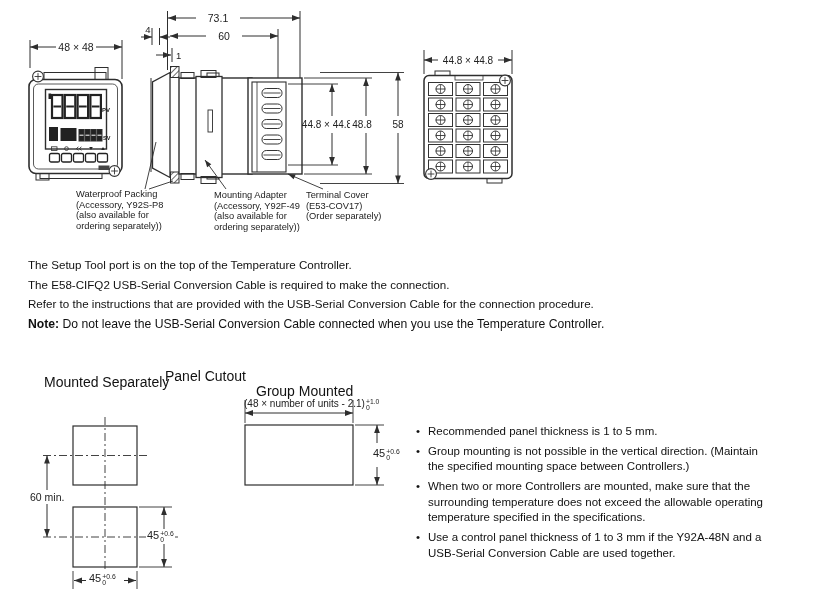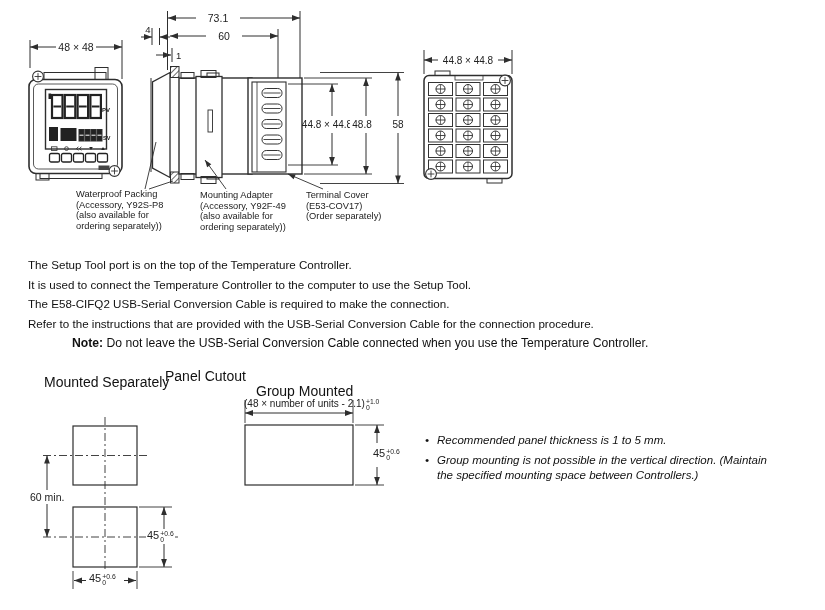--- a/index.html
+++ b/index.html
@@ -10,34 +10,34 @@
   }
   .abs { position: absolute; }
   svg { display:block; }
   svg text { font-family: "Liberation Sans", sans-serif; fill: #222; }
 
   .callout { font-size: 9.3px; line-height: 10.6px; white-space: pre-line; color:#222; }
 
   .para { left: 28px; top: 259px; width: 780px; }
   .para p { margin: 0 0 7.2px 0; font-size: 11.6px; line-height: 12.4px; color:#111; }
   .para p.note { font-size: 12.2px; }
-  .para .note-label { font-weight: bold; margin-left: 44px; }
+  .para .note-label { font-weight: bold; }
 
   .cutout-label { font-size: 14px; color:#111; white-space: nowrap; }
 
   .dim-overlay {
     position: absolute; background: #fff; color:#222; font-size: 11px;
     line-height: 12px; white-space: nowrap; padding: 0 1px; z-index: 3;
   }
   .dim-overlay.small { font-size: 10px; }
   .tol { display: inline-block; vertical-align: -3px; margin-left: 1px;
          font-size: 6.8px; line-height: 6.3px; text-align: left; }
   .tol span { display: block; }
 
-  .bullets { left: 412px; top: 421px; width: 400px; margin:12px; padding:0;font-style:italic; }
+  .bullets { left: 412px; top: 421px; width: 400px; margin:3px; padding:0; }
   .bullets li { list-style: none; position: relative; padding-left: 13px;
     margin: 0 0 4.2px 0; font-size: 11.5px; line-height: 15.6px;
     white-space: pre-line; color:#111; }
   .bullets li::before { content: "•"; position: absolute; left: 1px; top: 0; }
 </style>
 </head>
 <body>
 
 <div class="page">
 
@@ -232,31 +232,30 @@
       </g>
       <use href="#screwx" x="505" y="80.5"></use>
       <use href="#screwx" x="431" y="174"></use>
     </g>
   </svg>
 
   <div class="abs callout" style="left:76px;top:189px">Waterproof Packing
 (Accessory, Y92S-P8
 (also available for
 ordering separately))</div>
-  <div class="abs callout" style="left:200px;top:190px">Mounting Adapter
+  <div class="abs callout" style="left:214px;top:190px">Mounting Adapter
 (Accessory, Y92F-49
  (also available for
 ordering separately))</div>
   <div class="abs callout" style="left:306px;top:190px">Terminal Cover
 (E53-COV17)
 (Order separately)</div>
 
   <div class="abs para">
     <p>The Setup Tool port is on the top of the Temperature Controller.</p>
-    <p>It is used to connect the Temperature Controller to the computer to use the Setup Tool.</p>
     <p>The E58-CIFQ2 USB-Serial Conversion Cable is required to make the connection.</p>
     <p>Refer to the instructions that are provided with the USB-Serial Conversion Cable for the connection procedure.</p>
     <p class="note"><span class="note-label">Note:</span> <span>Do not leave the USB-Serial Conversion Cable connected when you use the Temperature Controller.</span></p>
   </div>
 
   <div class="abs cutout-label" style="left:165px;top:368px">Panel Cutout</div>
   <div class="abs cutout-label" style="left:44px;top:374px">Mounted Separately</div>
   <div class="abs cutout-label" style="left:256px;top:383px">Group Mounted</div>
 
   <div class="dim-overlay small" style="left:243px;top:398px;background:transparent"><span>(48 × number of units - 2.1)</span><span class="tol"><span>+1.0</span><span>0</span></span></div>
@@ -307,15 +306,20 @@
   </svg>
 
   <div class="dim-overlay" style="left:146px;top:529px"><span>45</span><span class="tol"><span>+0.6</span><span>0</span></span></div>
   <div class="dim-overlay" style="left:88px;top:572px"><span>45</span><span class="tol"><span>+0.6</span><span>0</span></span></div>
   <div class="dim-overlay" style="left:372px;top:447px"><span>45</span><span class="tol"><span>+0.6</span><span>0</span></span></div>
 
   <ul class="abs bullets">
     <li>Recommended panel thickness is 1 to 5 mm.</li>
     <li>Group mounting is not possible in the vertical direction. (Maintain
 the specified mounting space between Controllers.)</li>
+    <li>When two or more Controllers are mounted, make sure that the
+surrounding temperature does not exceed the allowable operating
+temperature specified in the specifications.</li>
+    <li>Use a control panel thickness of 1 to 3 mm if the Y92A-48N and a
+USB-Serial Conversion Cable are used together.</li>
   </ul>
 
 </div>
 
 </body></html>

